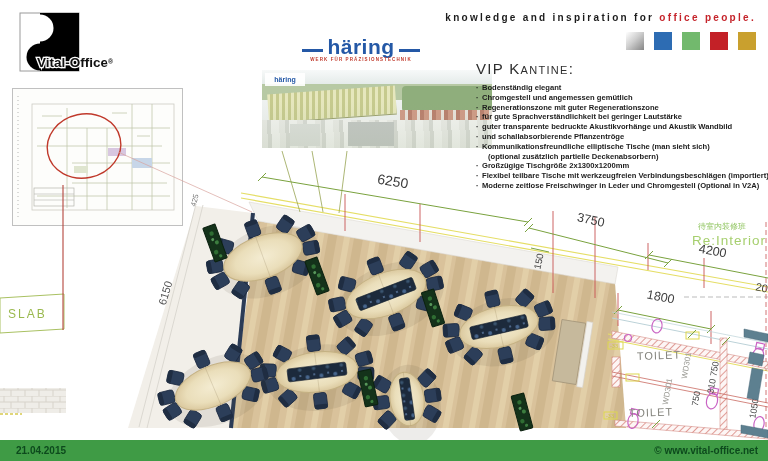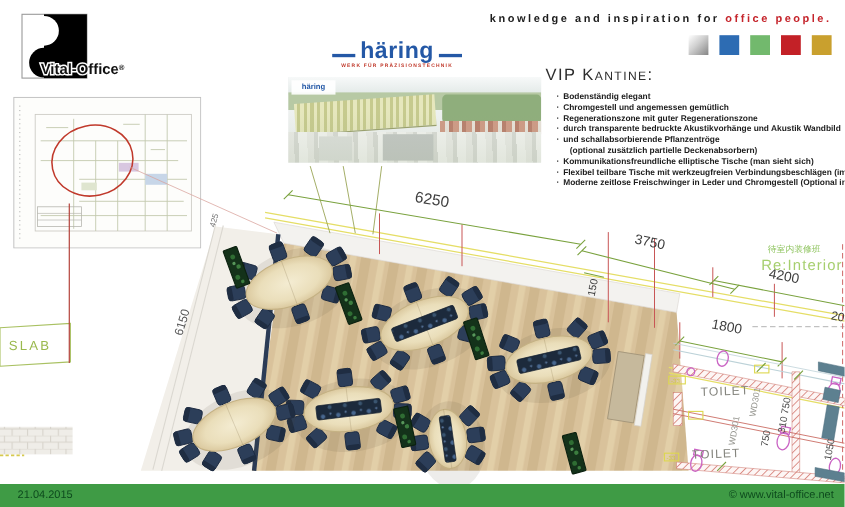--- a/index.html
+++ b/index.html
@@ -18,29 +18,29 @@
   #haering .row{display:flex;align-items:center;justify-content:center;gap:4px;}
   #haering .bar{width:21px;height:3px;background:#2458a6;margin-top:6px;}
   #haering .word{font-size:21px;font-weight:700;color:#2458a6;letter-spacing:.5px;line-height:22px;}
   #haering .sub{font-size:4.5px;letter-spacing:1.1px;color:#c0392b;font-weight:700;margin-top:-1px;}
   
   #photo{left:262px;top:70px;width:230px;height:78px;background:#eef1f0;overflow:hidden;}
   #photo div{position:absolute;}
   
   #thumb{left:12px;top:88px;}
   
-  #vip{left:496px;top:60px;width:266px;}
+  #vip{left:476px;top:60px;width:266px;}
   #vip-title{font-size:15px;font-variant:small-caps;letter-spacing:1.3px;color:#2e2e2e;
              font-weight:500;margin-bottom:6px;}
-  .vip-item{font:700 7.6px/9.8px "Liberation Sans",sans-serif;color:#1c1c1c;white-space:nowrap;margin-left:10px;}
+  .vip-item{font:700 7.6px/9.8px "Liberation Sans",sans-serif;color:#1c1c1c;white-space:nowrap;}
   .vip-item .dot{display:inline-block;width:6px;}
   .vip-item.cont{padding-left:6px;}
   
   #footer{left:0;bottom:0;width:768px;height:21px;display:flex;align-items:center;
-          justify-content:space-between;font-weight:400;font-size:10px;color:#0d4a1d;}
+          justify-content:space-between;font-weight:700;font-size:10px;color:#0d4a1d;}
   #footer .l{padding-left:16px;} #footer .r{padding-right:10px;}
   svg text{font-family:"Liberation Sans",sans-serif;}
 </style>
 </head>
 <body>
 
 <div id="slide">
 
   <svg id="brand-logo" class="abs" width="128" height="66" viewBox="0 0 128 66">
     <rect x="2" y="3" width="59" height="58" fill="#ffffff" stroke="#9a9a9a" stroke-width="1"></rect>
@@ -543,24 +543,26 @@
         </g>
       </g>
   </svg>
 
   <div id="vip" class="abs">
     <div id="vip-title">VIP Kantine:</div>
     <div id="vip-list">
         <div class="vip-item"><span class="dot">·</span><span>Bodenständig elegant</span></div>
         <div class="vip-item"><span class="dot">·</span><span>Chromgestell und angemessen gemütlich</span></div>
         <div class="vip-item"><span class="dot">·</span><span>Regenerationszone mit guter Regenerationszone</span></div>
-        <div class="vip-item"><span class="dot">·</span><span>durch transparente bedruckte Akustikvorhänge und Akustik Wandbild</span></div>
+        <div class="vip-item"><span class="dot">·</span><span>für gute Sprachverständlichkeit bei geringer Lautstärke</span></div>
+        <div class="vip-item"><span class="dot">·</span><span>guter transparente bedruckte Akustikvorhänge und Akustik Wandbild</span></div>
         <div class="vip-item"><span class="dot">·</span><span>und schallabsorbierende Pflanzentröge</span></div>
+        <div class="vip-item"><span class="dot">·</span><span>Kommunikationsfreundliche elliptische Tische (man sieht sich)</span></div>
         <div class="vip-item cont"><span class="dot"></span><span>(optional zusätzlich partielle Deckenabsorbern)</span></div>
-        <div class="vip-item"><span class="dot">·</span><span>Kommunikationsfreundliche elliptische Tische (man sieht sich)</span></div>
+        <div class="vip-item"><span class="dot">·</span><span>Großzügige Tischgröße 2x1300x1200mm</span></div>
         <div class="vip-item"><span class="dot">·</span><span>Flexibel teilbare Tische mit werkzeugfreien Verbindungsbeschlägen (importiert)</span></div>
         <div class="vip-item"><span class="dot">·</span><span>Moderne zeitlose Freischwinger in Leder und Chromgestell (Optional in V2A)</span></div>
       </div>
   </div>
 
   <div id="footer" class="abs" style="background: rgb(63, 155, 69);">
     <span class="l">21.04.2015</span>
     <span class="r">© www.vital-office.net</span>
   </div>
 </div>

